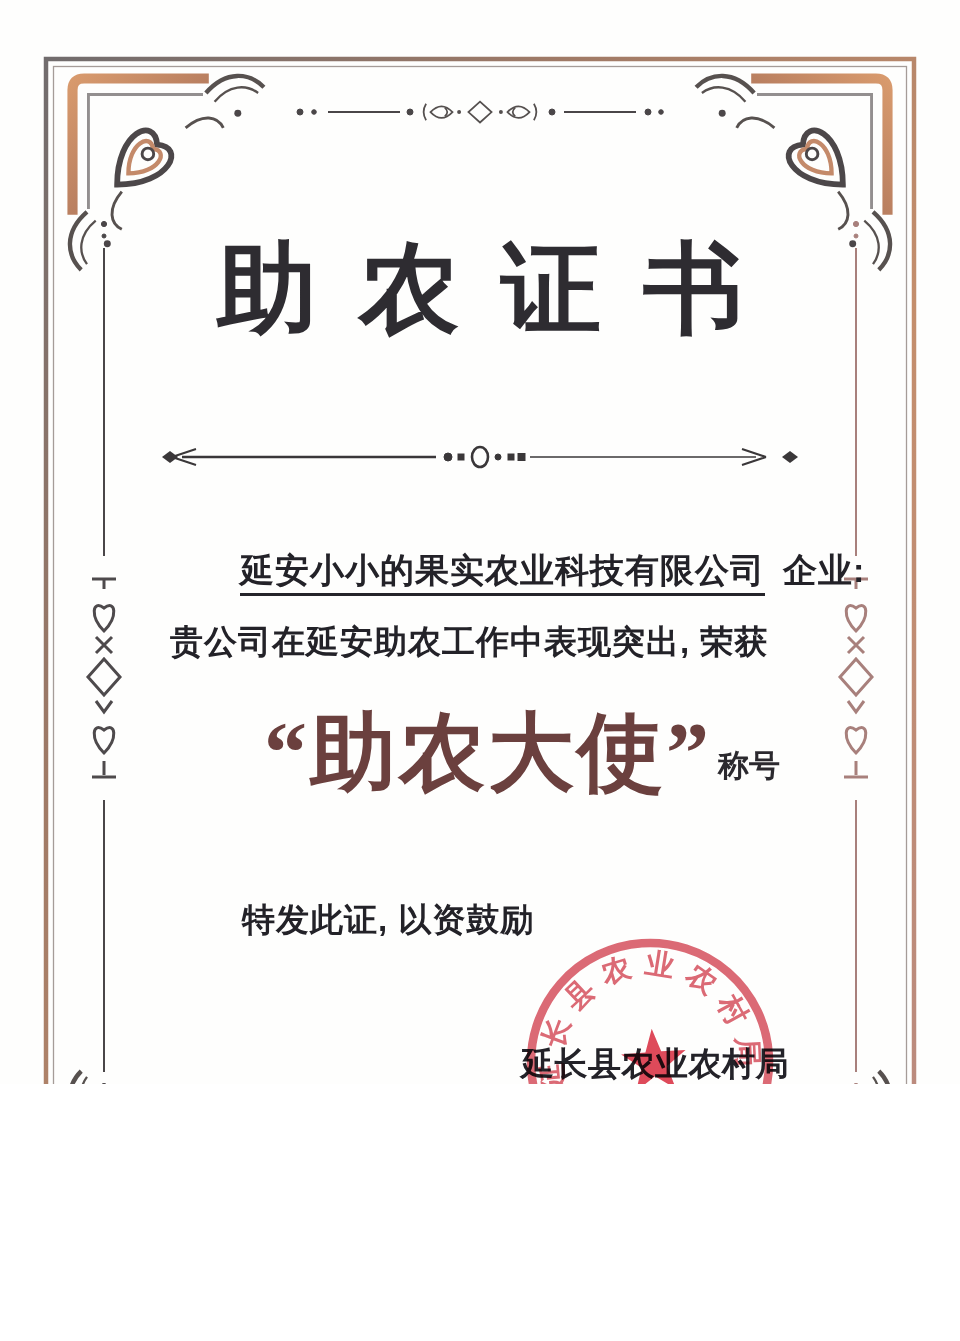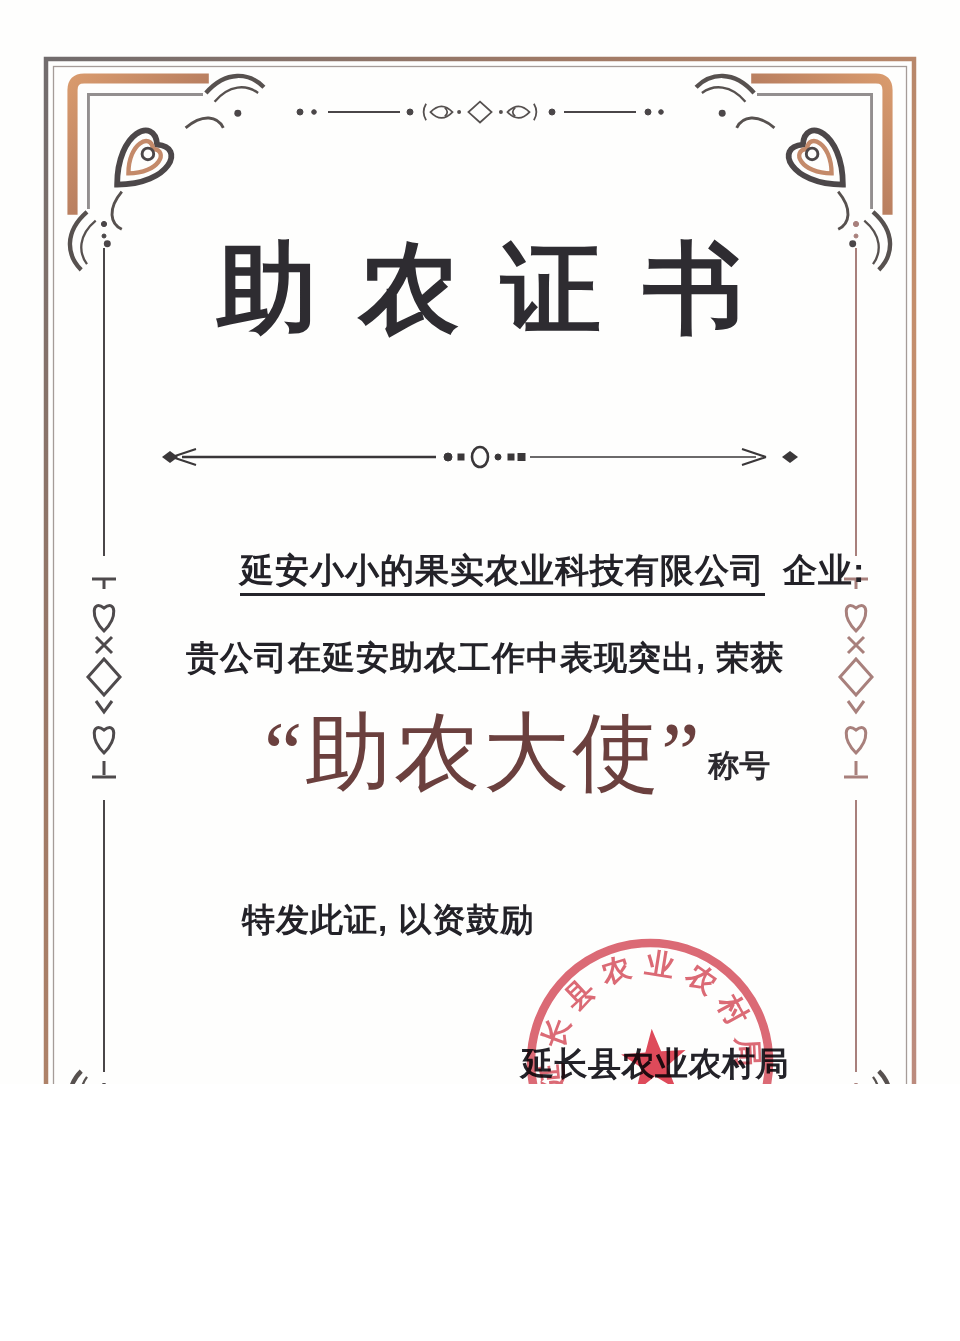--- a/index.html
+++ b/index.html
@@ -19,30 +19,30 @@
     line-height:1.15;
   }
   .divider{position:absolute;left:158px;top:444px;}
   .recipient-line{
     position:absolute;left:240px;top:548px;margin:0;
     font-size:34px;font-weight:700;letter-spacing:1px;white-space:nowrap;
   }
   .company{border-bottom:3px solid #25242a;padding-bottom:4px;}
   .recipient-label{margin-left:18px;}
   .body-line{
-    position:absolute;left:170px;top:620px;margin:16px;
+    position:absolute;left:170px;top:620px;margin:0;
     font-size:33px;font-weight:700;letter-spacing:1px;white-space:nowrap;
   }
   .award-row{
     position:absolute;left:264px;top:706px;
     display:flex;align-items:flex-end;white-space:nowrap;
   }
   .award-name{
     font-family:"Liberation Serif","DejaVu Serif",serif;
-    font-size:86px;font-weight:400;color:#6b403e;
+    font-size:86px;font-weight:700;color:#6b403e;
     letter-spacing:3px;line-height:1.1;
   }
   .award-suffix{
     font-size:31px;font-weight:700;color:#2b292e;
     margin-left:6px;margin-bottom:14px;
   }
   .closing-line{
     position:absolute;left:230px;top:886px;margin:12px;
     font-size:33px;font-weight:700;letter-spacing:1px;white-space:nowrap;
   }

